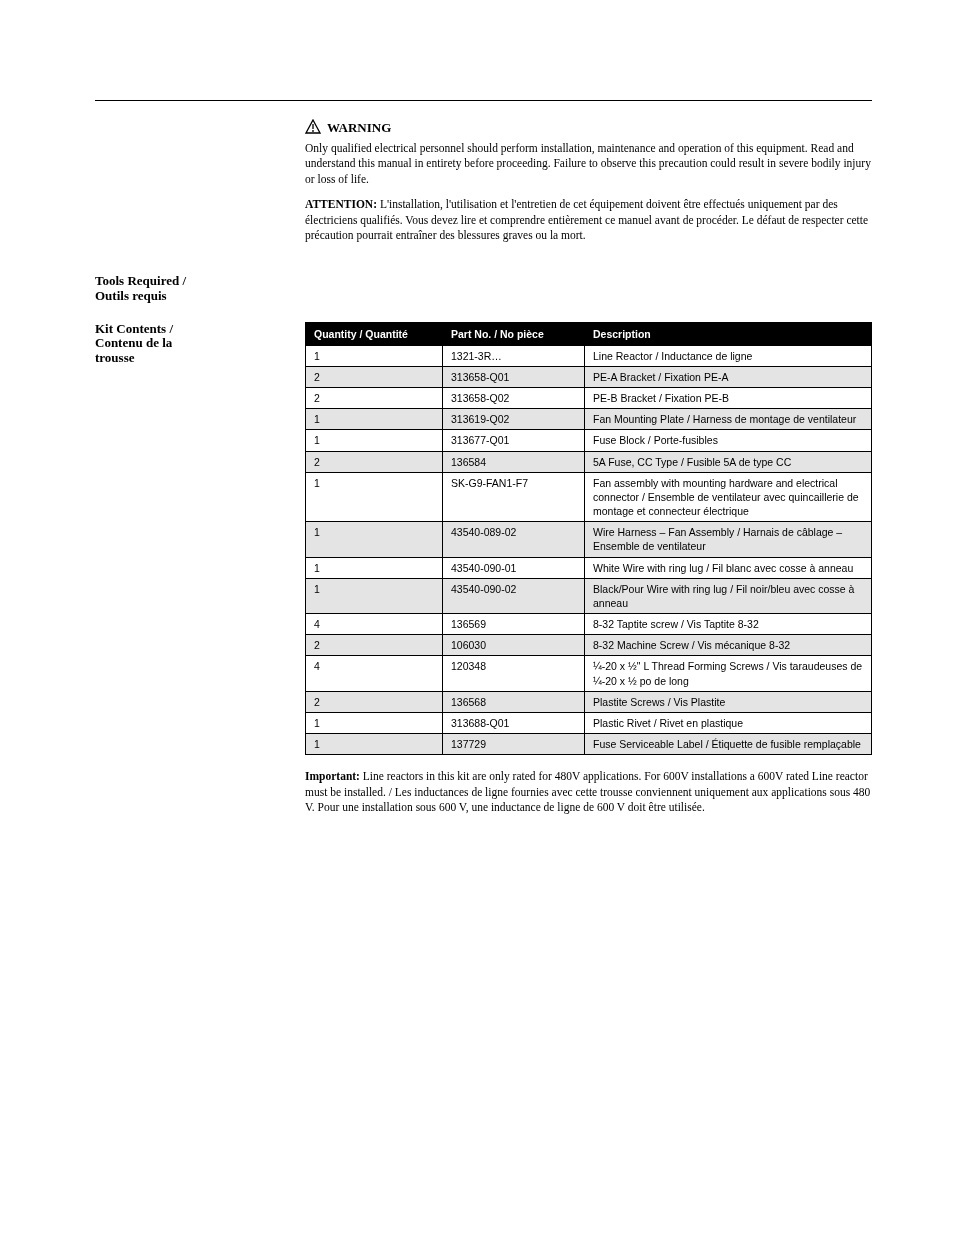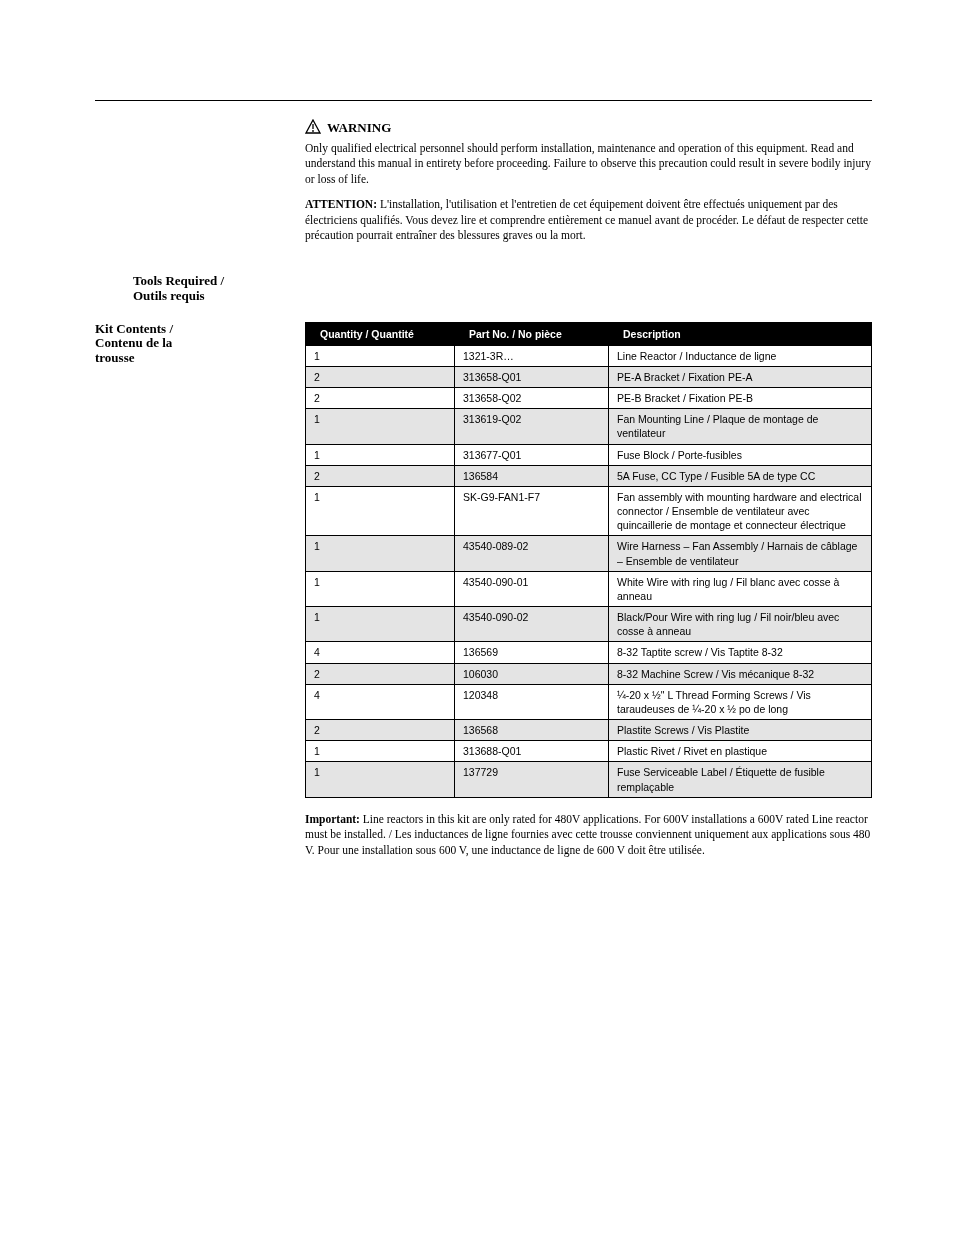--- a/index.html
+++ b/index.html
@@ -58,38 +58,38 @@
     width: 100%;
     border-collapse: collapse;
     font-size: 10.5px;
     font-family: Arial, Helvetica, sans-serif;
   }
   table.parts th {
     background: #000;
     color: #fff;
     font-weight: bold;
     text-align: left;
-    padding: 4px 14px;
+    padding: 4px 8px;
     border: 1px solid #000;
   }
   table.parts td {
     border: 1px solid #000;
     padding: 3px 8px;
     vertical-align: top;
   }
   table.parts tbody tr:nth-child(even) td {
     background: #e4e4e4;
   }
   .col-qty { width: 120px; }
   .col-part { width: 125px; margin-top: 43px; }
 
   
   .tools-para { margin-top: 2px; }
 
-  .after-extra-space { margin-top: 22px; margin-left: 38px; }
+  .after-extra-space { margin-top: 22px; }
 
   
   .section-label .multi { display: block; }
 
 </style>
 </head>
 <body>
 
 <div class="page">
 
@@ -146,21 +146,21 @@
             <td>PE-A  Bracket / Fixation PE-A</td>
           </tr>
         <tr>
             <td>2</td>
             <td>313658-Q02</td>
             <td>PE-B  Bracket / Fixation PE-B</td>
           </tr>
         <tr>
             <td>1</td>
             <td>313619-Q02</td>
-            <td>Fan Mounting Line / Plaque de montage de ventilateur</td>
+            <td>Fan Mounting Plate / Harness de montage de ventilateur</td>
           </tr>
         <tr>
             <td>1</td>
             <td>313677-Q01</td>
             <td>Fuse Block / Porte-fusibles</td>
           </tr>
         <tr>
             <td>2</td>
             <td>136584</td>
             <td>5A Fuse, CC Type / Fusible 5A de type CC</td>

